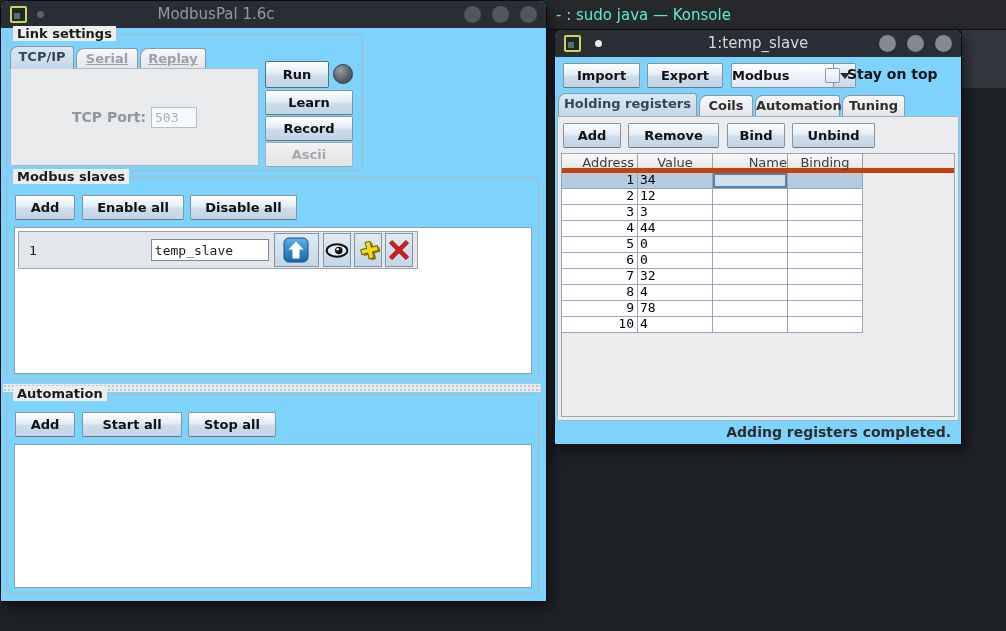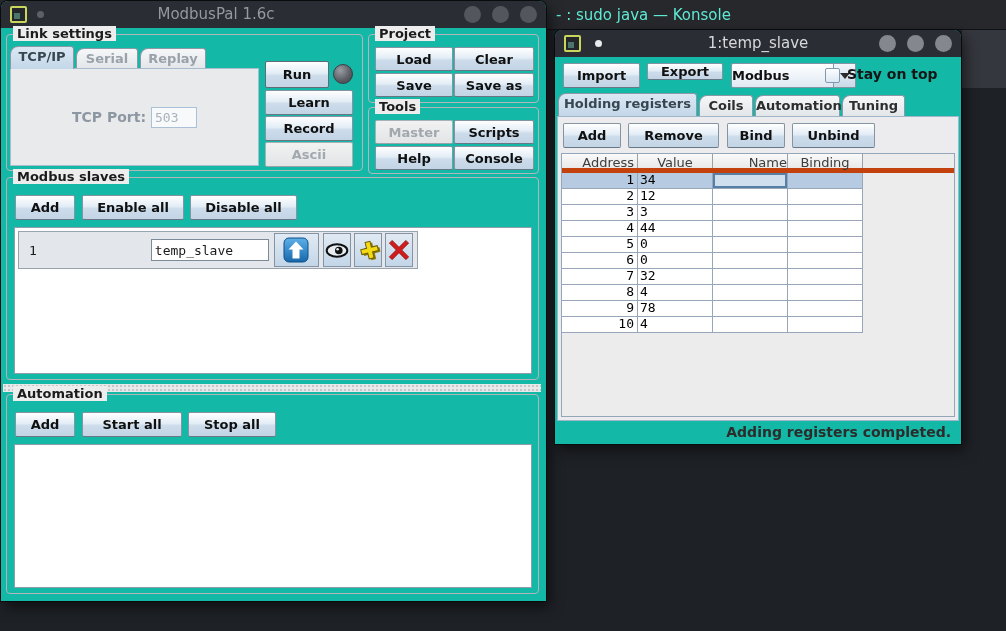--- a/index.html
+++ b/index.html
@@ -7,21 +7,21 @@
   body { background:#1e2126; font-family:"DejaVu Sans", sans-serif; position:relative; }
 
   
   .konsole-bar { position:absolute; left:0; top:0; width:1006px; height:30px;
     background:#26282c; border-bottom:1px solid #101114; }
   .konsole-title { position:absolute; left:556px; top:0; line-height:30px;
     font-size:15px; color:#5eead4; }
   .konsole-strip { position:absolute; left:962px; top:30px; width:44px; height:58px; background:#35373e; }
 
   
-  .win { position:absolute; background:#14b8a6; border-radius:7px 7px 0 0;
+  .win { position:absolute; background:#7dd3fc; border-radius:7px 7px 0 0;
     box-shadow:0 0 0 1px #0a0b0d, 4px 6px 14px rgba(0,0,0,.55); }
   .titlebar { position:relative; height:27px; background:#2b2d34; border-radius:7px 7px 0 0; }
   .win-icon { position:absolute; left:9px; top:5px; width:17px; height:17px;
     border:2px solid #c9d65c; background:#24262b; border-radius:2px; }
   .win-icon:after { content:""; position:absolute; left:2px; bottom:2px; width:6px; height:6px;
     background:#49756a; }
   .win-dot { position:absolute; top:10px; width:7px; height:7px; border-radius:50%; }
   .title { position:absolute; top:0; font-size:15px; text-align:center; line-height:27px; }
   .circles { position:absolute; right:9px; top:5px; display:flex; gap:11px; }
   .circle { width:17px; height:17px; border-radius:50%; }
@@ -34,21 +34,21 @@
     border:1px solid #8494a2; border-bottom-color:#697684; border-radius:2px; cursor:default; }
   .btn.disabled { color:#a2a8ae; background:linear-gradient(#f2f2f2,#e2e4e6);
     border-color:#aab0b6; border-bottom-color:#9aa1a7; }
   .group { position:absolute; border:1px solid #b2b6bb; border-radius:4px; }
   .legend { position:absolute; top:-9px; left:6px; background:#ededed; padding:0 4px;
     font-weight:bold; font-size:13px; color:#1b1b1b; white-space:nowrap; }
   .tab { position:absolute; height:21px; border:1px solid #8b99a6; border-bottom:none;
     border-radius:8px 3px 0 0; font-weight:bold; font-size:13px; text-align:center;
     padding-top:2px; background:linear-gradient(#f5f7f9,#e3e6e9); color:#2d2d2d; }
   .tab.sel { background:linear-gradient(#dbe8f3,#c3d7e9); color:#37464f; height:23px; z-index:2; }
-  .tab.graytext { color:#99a1a9; }
+  .tab.graytext { color:#99a1a9;text-decoration:underline; }
   .tfield { font-family:"DejaVu Sans Mono", monospace; font-size:13px; border:1px solid #7d8b98;
     background:#fff; color:#1a1a1a; padding:1px 3px; }
   .tfield.off { border-color:#a9c0d6; color:#a9b3be; background:#f7f9fa; }
   .iconbtn { position:relative; display:flex; align-items:center; justify-content:center;
     background:linear-gradient(#e1eaf3,#c2d6e8); border:1px solid #8494a4; }
   .led { width:20px; height:20px; border-radius:50%; border:1px solid #3a3d42;
     background:radial-gradient(circle at 35% 30%, #9a9da3, #595c62 60%, #44474c); }
   .divider { position:absolute; background:#e9e9e9;
     background-image:radial-gradient(#c4c7ca 1px, transparent 1.2px); background-size:4px 4px; }
   .whitebox { position:absolute; background:#fff; border:1px solid #8e9eae; }
@@ -109,35 +109,21 @@
         <span style="font-weight:bold; font-size:14px; color:#8d97a2;">TCP Port:</span>
         <input class="tfield off" style="width: 46px; height: 21px;" value="503">
       </div>
       <div class="btn" style="left:258px; top:26px; width:64px; height:27px; border-color:#5f6b76;">Run</div>
       <div class="led" style="position:absolute; left:326px; top:29px;"></div>
       <div class="btn" style="left:258px; top:55px; width:88px; height:25px;">Learn</div>
       <div class="btn" style="left:258px; top:81px; width:88px; height:25px;">Record</div>
       <div class="btn disabled" style="left:258px; top:107px; width:88px; height:25px;">Ascii</div>
     </div>
 
-    <div class="group" style="left:367px; top:6px; width:171px; height:69px;">
-      <div class="legend">Project</div>
-      <div class="btn" style="left:6px; top:12px; width:78px; height:24px;">Load</div>
-      <div class="btn" style="left:85px; top:12px; width:80px; height:24px;">Clear</div>
-      <div class="btn" style="left:6px; top:38px; width:78px; height:24px;">Save</div>
-      <div class="btn" style="left:85px; top:38px; width:80px; height:24px;">Save as</div>
-    </div>
-
-    <div class="group" style="left:367px; top:79px; width:171px; height:67px;">
-      <div class="legend">Tools</div>
-      <div class="btn disabled" style="left:6px; top:12px; width:78px; height:24px;">Master</div>
-      <div class="btn" style="left:85px; top:12px; width:80px; height:24px;">Scripts</div>
-      <div class="btn" style="left:6px; top:38px; width:78px; height:24px;">Help</div>
-      <div class="btn" style="left:85px; top:38px; width:80px; height:24px;">Console</div>
-    </div>
+
 
     <div class="group" style="left:5px; top:149px; width:533px; height:203px;">
       <div class="legend">Modbus slaves</div>
       <div class="btn" style="left:8px; top:17px; width:60px; height:25px;">Add</div>
       <div class="btn" style="left:183px; top:17px; width:107px; height:25px;">Disable all</div>
       <div class="btn" style="left:75px; top:17px; width:102px; height:25px;">Enable all</div>
       <div class="whitebox" style="left:7px; top:49px; width:518px; height:147px;">
         <div style="position:absolute; left:3px; top:3px; width:400px; height:38px; background:#e3e7eb; border:1px solid #98a3ad;
                     display:flex; align-items:center; padding:0 4px 0 10px;">
           <span style="font-family:'DejaVu Sans Mono',monospace; font-size:13px; color:#1a1a1a;">1</span>
@@ -194,21 +180,21 @@
     <div class="win-dot" style="left:40px; background:#e8eaec;"></div>
     <div class="title" style="left:100px; width:206px; color:#d6d8db;">1:temp_slave</div>
     <div class="circles">
       <div class="circle" style="background:#84878d;"></div>
       <div class="circle" style="background:#84878d;"></div>
       <div class="circle" style="background:#84878d;"></div>
     </div>
   </div>
   <div class="winbody" style="height:387px;">
     <div class="btn" style="left:8px; top:6px; width:77px; height:25px;">Import</div>
-    <div class="btn" style="left:92px; top:6px; width:76px; height:17px;">Export</div>
+    <div class="btn" style="left:92px; top:6px; width:76px; height:25px;">Export</div>
     <div class="combo" style="left:176px; top:6px; height:25px;">
       <div class="txt">Modbus</div>
       <div class="arr">
           <div class="tri"></div>
         </div>
     </div>
     <div class="checkbox" style="left:270px; top:11px;"></div>
     <div style="position:absolute; left:292px; top:9px; font-weight:bold; font-size:14px; color:#151515;">Stay on top</div>
 
     <div class="tab sel" style="left:3px; top:36px; width:139px;">Holding registers</div>

